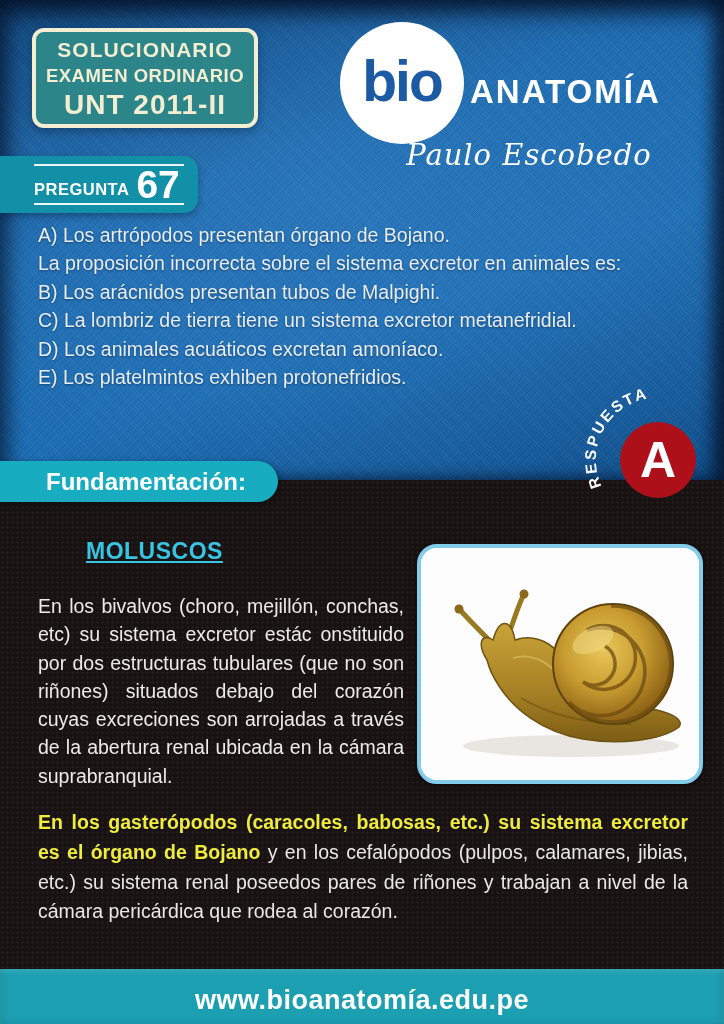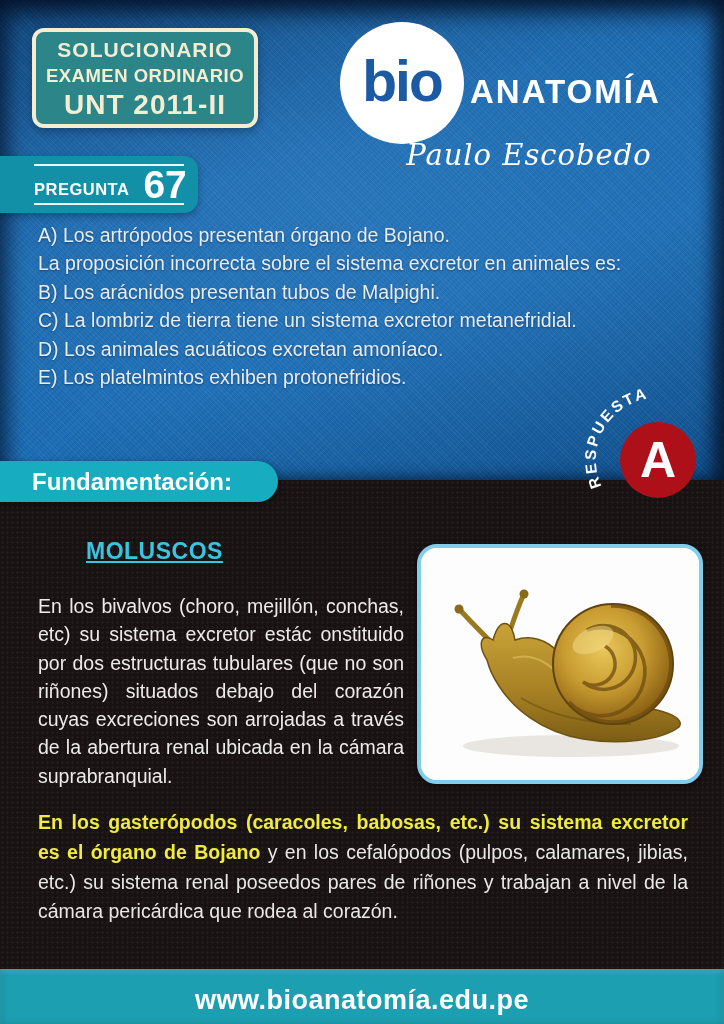--- a/index.html
+++ b/index.html
@@ -64,38 +64,38 @@
     box-shadow:0 3px 7px rgba(0,15,35,.35);
   }
   .pregunta-box .rule { position:absolute; left:34px; right:14px; height:2px; background:rgba(255,255,255,.92); }
   .pregunta-box .rule.top { top:8px; }
   .pregunta-box .rule.bottom { bottom:8px; }
   .pregunta-inner {
     position:absolute; left:34px; top:0; height:100%; display:flex;
     align-items:center; color:#fff;
   }
   .pregunta-label { font-size:16.5px; font-weight:bold; letter-spacing:.5px; margin-top:9px; }
-  .pregunta-number { font-size:39px; font-weight:bold; margin-left:14px; line-height:1; }
+  .pregunta-number { font-size:39px; font-weight:bold; margin-left:7px; line-height:1; }
 
   
   .question-block {
     position:absolute; left:38px; top:221px; width:660px;
     color:#e8edf3; font-size:19.5px; line-height:28.4px;
     text-shadow:0 1px 2px rgba(0,20,45,.45);
   }
 
   
   .respuesta-svg { position:absolute; left:576px; top:382px; width:150px; height:145px; }
 
   
   .fundamentacion {
     position:absolute; left:0; top:461px; width:278px; height:41px;
     background:var(--teal-banner,#18acc0); border-radius:0 21px 21px 0;
     color:#fff; font-size:24px; font-weight:bold; line-height:41px;
-    padding-left:32px; box-shadow:0 2px 6px rgba(0,0,0,.45);
+    padding-left:46px; box-shadow:0 2px 6px rgba(0,0,0,.45);
     z-index:3;
   }
 
   
   .black-section {
     position:absolute; left:0; top:480px; width:724px; height:489px;
     background-color:var(--black-bg,#181213);
     background-image:radial-gradient(rgba(95,80,75,.17) 1px, rgba(0,0,0,0) 1.4px);
     background-size:5px 5px;
   }

